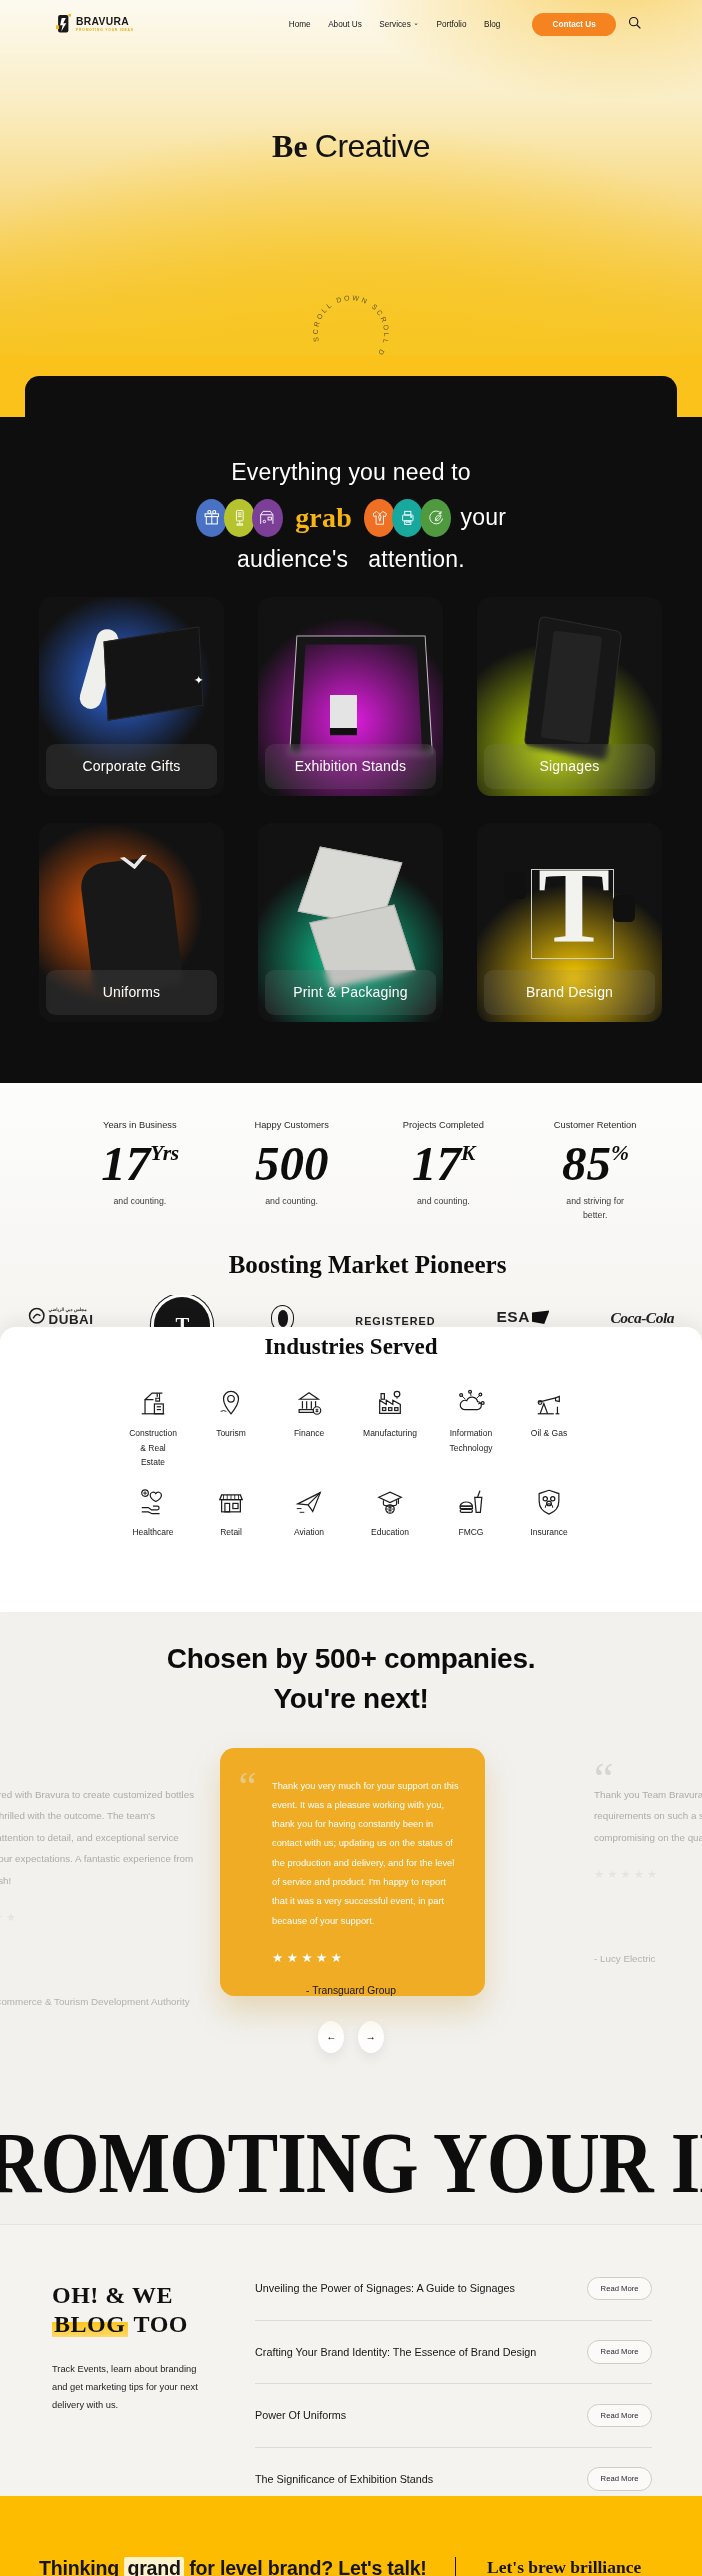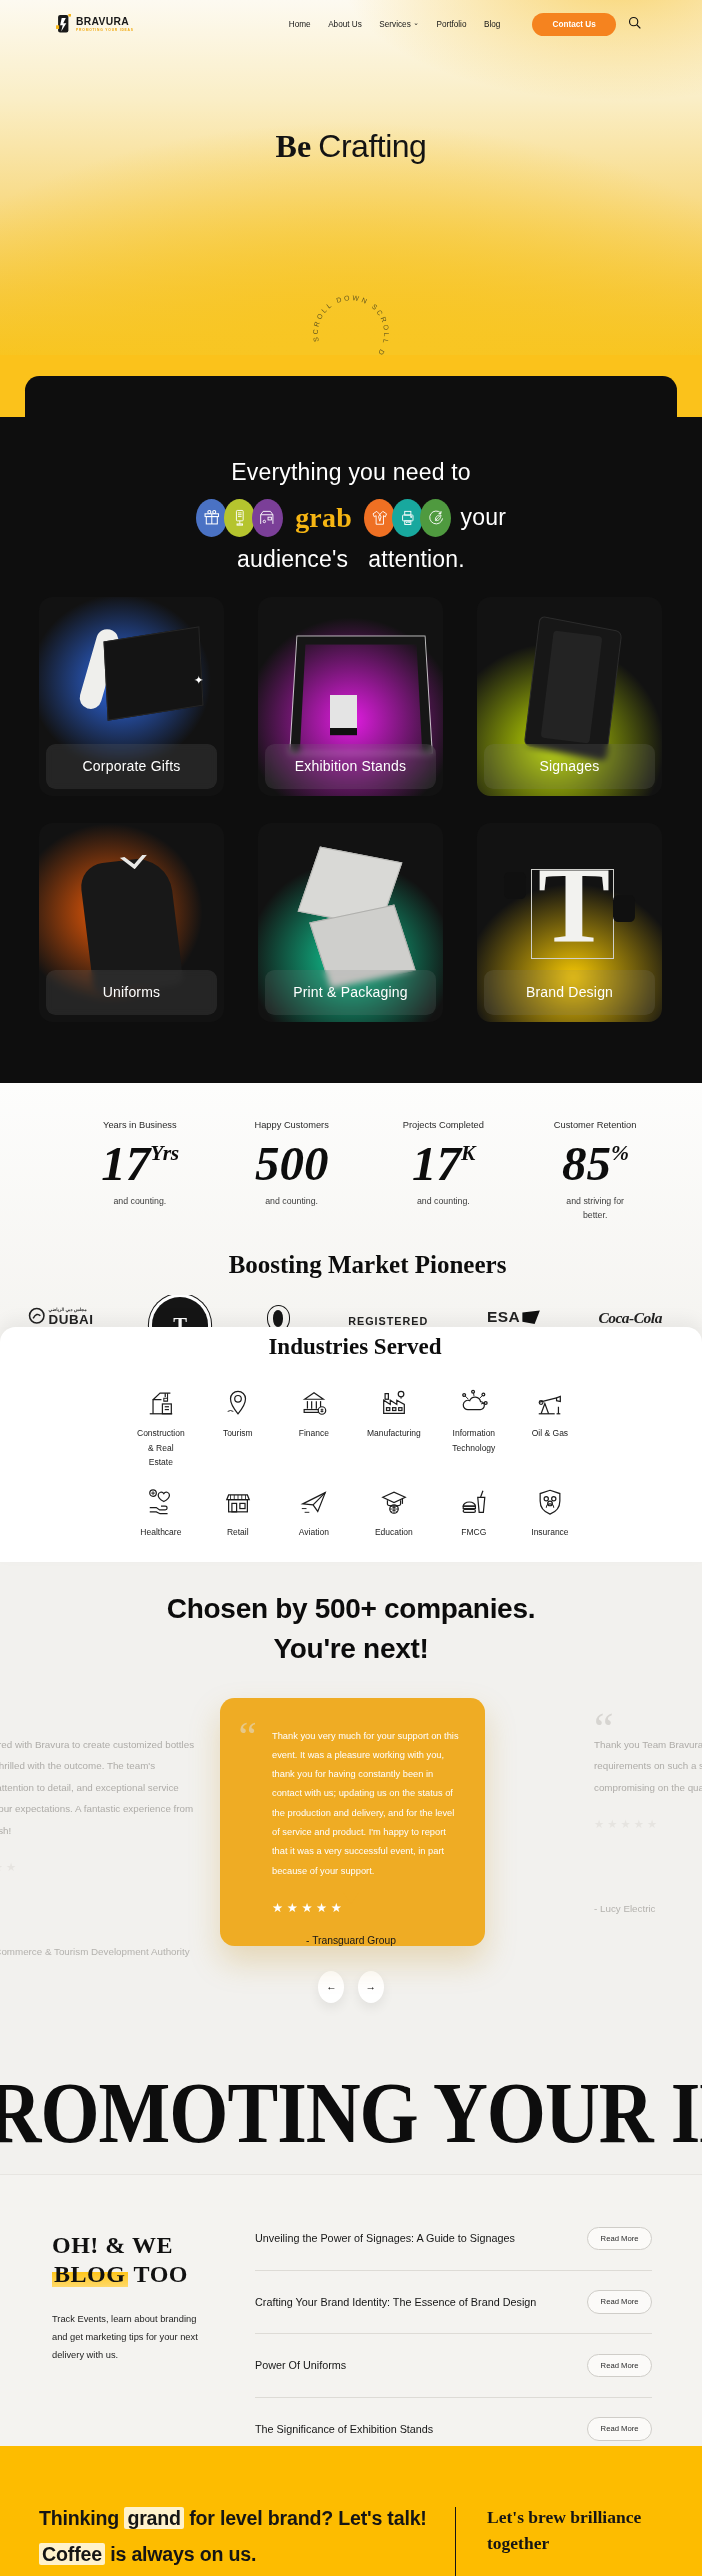--- a/index.html
+++ b/index.html
@@ -98,37 +98,37 @@
   .brand .chip.c1 { left:27px; top:49px; } .brand .chip.c2 { right:27px; top:72px; }
 
   
   .stats-wrap { height:244px; background:linear-gradient(180deg,#fdfdfc 0%, #f5f4f1 100%); position:relative;padding-left:33px;}
   .stats { display:grid; grid-template-columns:repeat(4,1fr); padding:37px 31px 0; text-align:center; }
   .stat-label { font-size:9.3px; color:#2a2a2a; }
   .stat-num { font-family:"Liberation Serif",serif; font-weight:bold; font-size:49px; color:#0d0d0d; margin-top:9.3px; line-height:1;font-style:italic;}
   .stat-unit { font-size:21.6px; vertical-align:19.6px; letter-spacing:-0.5px;}
   .stat-cap { font-size:8.8px; color:#3c3c3c; margin-top:7.2px; line-height:1.5; max-width:77px; margin-left:auto; margin-right:auto;}
   .pioneers-title { text-align:center; font-family:"Liberation Serif",serif; font-weight:bold; font-size:25px; margin-top:29px; color:#0d0d0d;}
-  .logo-strip { position:absolute; left:0; right:12px; bottom:0; height:32px; overflow:hidden; }
+  .logo-strip { position:absolute; left:0; right:0; bottom:0; height:32px; overflow:hidden; }
   .logo-strip-inner { display:flex; align-items:flex-start; justify-content:space-between; padding:0 28px; height:62px; color:#222;}
   .plogo { display:flex; align-items:flex-start; gap:3.1px; font-weight:bold; }
   .plogo .ar { display:block; font-size:4.6px; letter-spacing:0.3px; color:#333;}
   .plogo .big { font-size:13.4px; letter-spacing:0.5px; }
   .plogo.word { font-size:10.8px; letter-spacing:1px; padding-top:19.6px;}
   .plogo.esa  { font-size:15.5px; letter-spacing:0.5px; padding-top:13.4px; display:flex; gap:2.1px;}
   .esa-flag { width:17.5px; height:13.4px; background:#111; clip-path:polygon(0 15%,100% 0,70% 100%,0 85%); margin-top:2.1px;}
   .plogo.script { font-family:"Liberation Serif",serif; font-style:italic; font-size:15.5px; padding-top:14.4px; letter-spacing:-0.5px;}
   .wreath { width:56px; height:56px; border-radius:50%; background:#151515; color:#fff; display:flex; align-items:center; justify-content:center;
     font-family:"Liberation Serif",serif; font-size:20.6px; font-weight:bold; box-shadow:0 0 0 3.1px #fff,0 0 0 4.1px #151515; margin-top:2.1px;}
   .emblem { width:23px; height:27px; border:1.5px solid #151515; border-radius:50%/46%; margin-top:10.3px; position:relative;}
   .emblem::after{ content:""; position:absolute; inset:4.1px 5.2px; background:#151515; border-radius:50%;}
 
   
-  .industries { position:relative; height:235px; background:#fff; border-radius:15.5px 15.5px 0 0;
-    box-shadow:0 -7.2px 15.5px rgba(0,0,0,.05); z-index:2;padding-left:8px; }
+  .industries { position:relative; height:285px; background:#fff; border-radius:15.5px 15.5px 0 0;
+    box-shadow:0 -7.2px 15.5px rgba(0,0,0,.05); z-index:2; }
   .industries h2 { text-align:center; font-family:"Liberation Serif",serif; font-size:23px; font-weight:bold; padding-top:7.2px; color:#0d0d0d;}
   .ind-grid { display:grid; grid-template-columns:repeat(6,1fr); row-gap:17.5px; padding:28px 129px 0 129px; column-gap:30px; text-align:center;}
   .ind-item { display:flex; flex-direction:column; align-items:center; gap:8.2px; cursor:pointer;}
   .ind-item svg { width:30px; height:30px; color:#1c1c1c; }
   .ind-item span { font-size:8.5px; color:#1c1c1c; line-height:1.7; }
 
   
   .chosen { position:relative; height:612px; background:#f2f1ee; overflow:hidden; }
   .chosen h2 { text-align:center; font-size:28px; font-weight:bold; letter-spacing:-0.3px; color:#0c0c0c; padding-top:27px; line-height:1.42;}
   .t-zone { position:relative; height:268px; margin-top:29px; }
@@ -411,21 +411,21 @@
     <button class="contact-btn">Contact Us</button>
     <button class="search-btn">
       <svg width="13.4" height="13.4" viewBox="0 0 26 26">
         <circle cx="11" cy="11" r="8" fill="none" stroke="#111" stroke-width="2.2"></circle>
         <line x1="17" y1="17" x2="24" y2="24" stroke="#111" stroke-width="2.2"></line>
       </svg>
     </button>
   </header>
 
   <h1 class="hero-title">
-    <span class="be">Be</span><span class="creative">Crafting</span>
+    <span class="be">Be</span><span class="creative">Creative</span>
   </h1>
 
   <svg class="scroll-wheel" width="89" height="89" viewBox="0 0 172 172">
     <defs>
         <path id="circPath" d="M86,86 m-64,0 a64,64 0 1,1 128,0 a64,64 0 1,1 -128,0"></path>
       </defs>
     <text font-size="13.5" letter-spacing="4.5" fill="#4a431c" font-family="Liberation Sans, sans-serif">
       <textPath href="#circPath">SCROLL DOWN   SCROLL DOWN   </textPath>
     </text>
   </svg>

